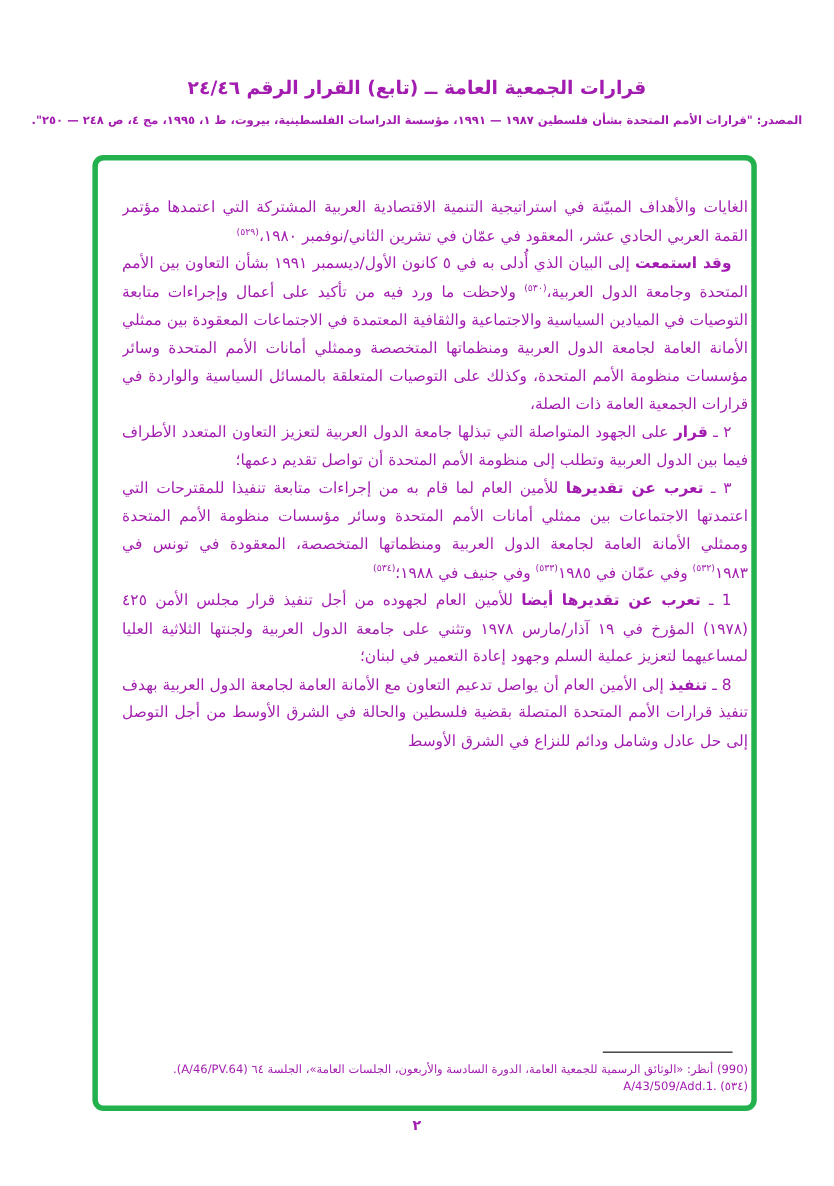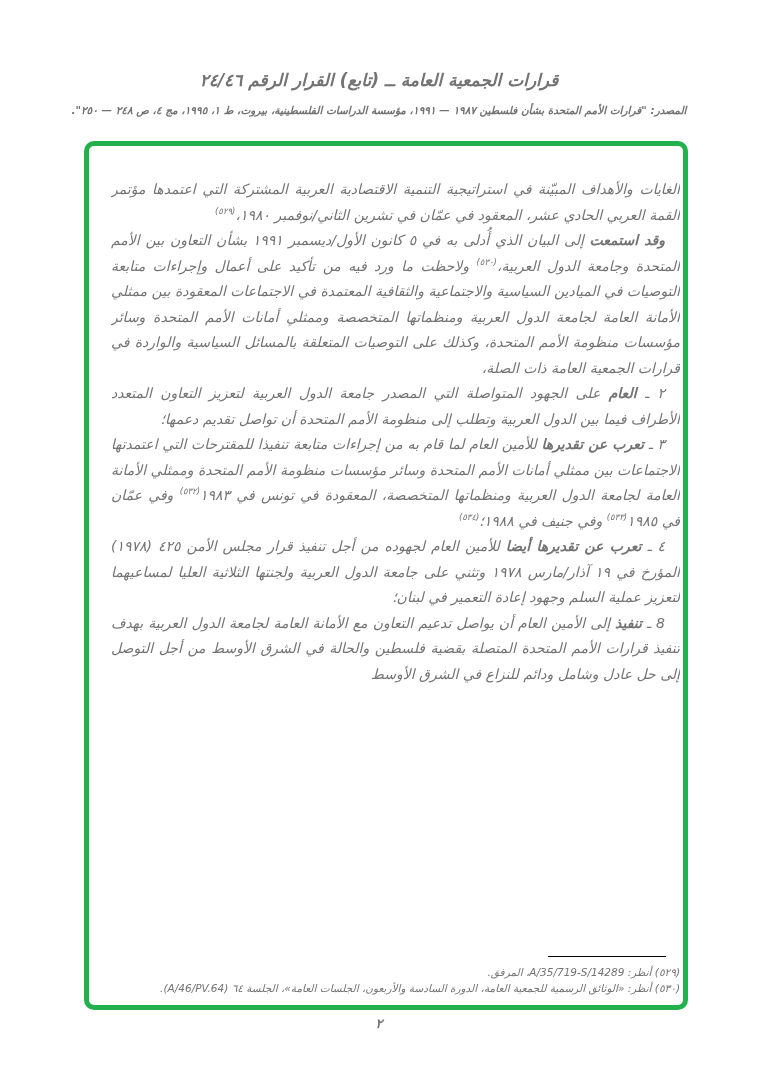--- a/index.html
+++ b/index.html
@@ -79,42 +79,42 @@
     position: absolute;
     top: 1016px; left: 0; right: 0;
     text-align: center;
     font-size: 13px;
     font-weight: bold;
   }
 </style>
 </head>
 <body>
 
-<div class="page" style="background: rgb(255, 255, 255); color: #737373; font-style: italic;">
+<div class="page" style="background: rgb(255, 255, 255); color: #a21caf;">
 
   <div class="doc-title">قرارات الجمعية العامة ــ (تابع) القرار الرقم ٢٤/٤٦</div>
 
   <div class="doc-source">المصدر: "قرارات الأمم المتحدة بشأن فلسطين ١٩٨٧ — ١٩٩١، مؤسسة الدراسات الفلسطينية، بيروت، ط ١، ١٩٩٥، مج ٤، ص ٢٤٨ — ٢٥٠".</div>
 
   <div class="res-box" style="border-color: rgb(34, 177, 76);">
 
     <div class="box-body">
         <p class="para"><span>الغايات والأهداف المبيّنة في استراتيجية التنمية الاقتصادية العربية المشتركة التي اعتمدها مؤتمر القمة العربي الحادي عشر، المعقود في عمّان في تشرين الثاني/نوفمبر ١٩٨٠،</span><sup class="fn-ref">(٥٢٩)</sup></p>
         <p class="para indent"><b>وقد استمعت</b><span> إلى البيان الذي أُدلى به في ٥ كانون الأول/ديسمبر ١٩٩١ بشأن التعاون بين الأمم المتحدة وجامعة الدول العربية،</span><sup class="fn-ref">(٥٣٠)</sup><span> ولاحظت ما ورد فيه من تأكيد على أعمال وإجراءات متابعة التوصيات في الميادين السياسية والاجتماعية والثقافية المعتمدة في الاجتماعات المعقودة بين ممثلي الأمانة العامة لجامعة الدول العربية ومنظماتها المتخصصة وممثلي أمانات الأمم المتحدة وسائر مؤسسات منظومة الأمم المتحدة، وكذلك على التوصيات المتعلقة بالمسائل السياسية والواردة في قرارات الجمعية العامة ذات الصلة،</span></p>
-        <p class="para indent"><span>٢ ـ </span><b>العام</b><span> على الجهود المتواصلة التي المصدر جامعة الدول العربية لتعزيز التعاون المتعدد الأطراف فيما بين الدول العربية وتطلب إلى منظومة الأمم المتحدة أن تواصل تقديم دعمها؛</span></p>
+        <p class="para indent"><span>٢ ـ </span><b>قرار</b><span> على الجهود المتواصلة التي تبذلها جامعة الدول العربية لتعزيز التعاون المتعدد الأطراف فيما بين الدول العربية وتطلب إلى منظومة الأمم المتحدة أن تواصل تقديم دعمها؛</span></p>
         <p class="para indent"><span>٣ ـ </span><b>تعرب عن تقديرها</b><span> للأمين العام لما قام به من إجراءات متابعة تنفيذا للمقترحات التي اعتمدتها الاجتماعات بين ممثلي أمانات الأمم المتحدة وسائر مؤسسات منظومة الأمم المتحدة وممثلي الأمانة العامة لجامعة الدول العربية ومنظماتها المتخصصة، المعقودة في تونس في ١٩٨٣</span><sup class="fn-ref">(٥٣٢)</sup><span> وفي عمّان في ١٩٨٥</span><sup class="fn-ref">(٥٣٣)</sup><span> وفي جنيف في ١٩٨٨؛</span><sup class="fn-ref">(٥٣٤)</sup></p>
-        <p class="para indent"><span>٤ ـ </span><b>تعرب عن تقديرها أيضا</b><span> للأمين العام لجهوده من أجل تنفيذ قرار مجلس الأمن ٤٢٥ (١٩٧٨) المؤرخ في ١٩ آذار/مارس ١٩٧٨ وتثني على جامعة الدول العربية ولجنتها الثلاثية العليا لمساعيهما لتعزيز عملية السلم وجهود إعادة التعمير في لبنان؛</span></p>
+        <p class="para indent"><span>1 ـ </span><b>تعرب عن تقديرها أيضا</b><span> للأمين العام لجهوده من أجل تنفيذ قرار مجلس الأمن ٤٢٥ (١٩٧٨) المؤرخ في ١٩ آذار/مارس ١٩٧٨ وتثني على جامعة الدول العربية ولجنتها الثلاثية العليا لمساعيهما لتعزيز عملية السلم وجهود إعادة التعمير في لبنان؛</span></p>
         <p class="para indent"><span>8 ـ </span><b>تنفيذ</b><span> إلى الأمين العام أن يواصل تدعيم التعاون مع الأمانة العامة لجامعة الدول العربية بهدف تنفيذ قرارات الأمم المتحدة المتصلة بقضية فلسطين والحالة في الشرق الأوسط من أجل التوصل إلى حل عادل وشامل ودائم للنزاع في الشرق الأوسط</span></p>
       </div>
 
     <div class="footnotes">
       <hr class="fn-sep">
       <div>
-          <div class="footnote">(٥٢٩) أنظر: A/35/719-S/14289، المرفق.</div>
-          <div class="footnote">(٥٣٠) أنظر: «الوثائق الرسمية للجمعية العامة، الدورة السادسة والأربعون، الجلسات العامة»، الجلسة ٦٤ (A/46/PV.64).</div>
+          <div class="footnote">(990) أنظر: «الوثائق الرسمية للجمعية العامة، الدورة السادسة والأربعون، الجلسات العامة»، الجلسة ٦٤ (A/46/PV.64).</div>
+          <div class="footnote">(٥٣٤) A/43/509/Add.1.‎</div>
         </div>
     </div>
 
   </div>
 
   <div class="page-number">٢</div>
 
 </div>
 
 </body></html>

